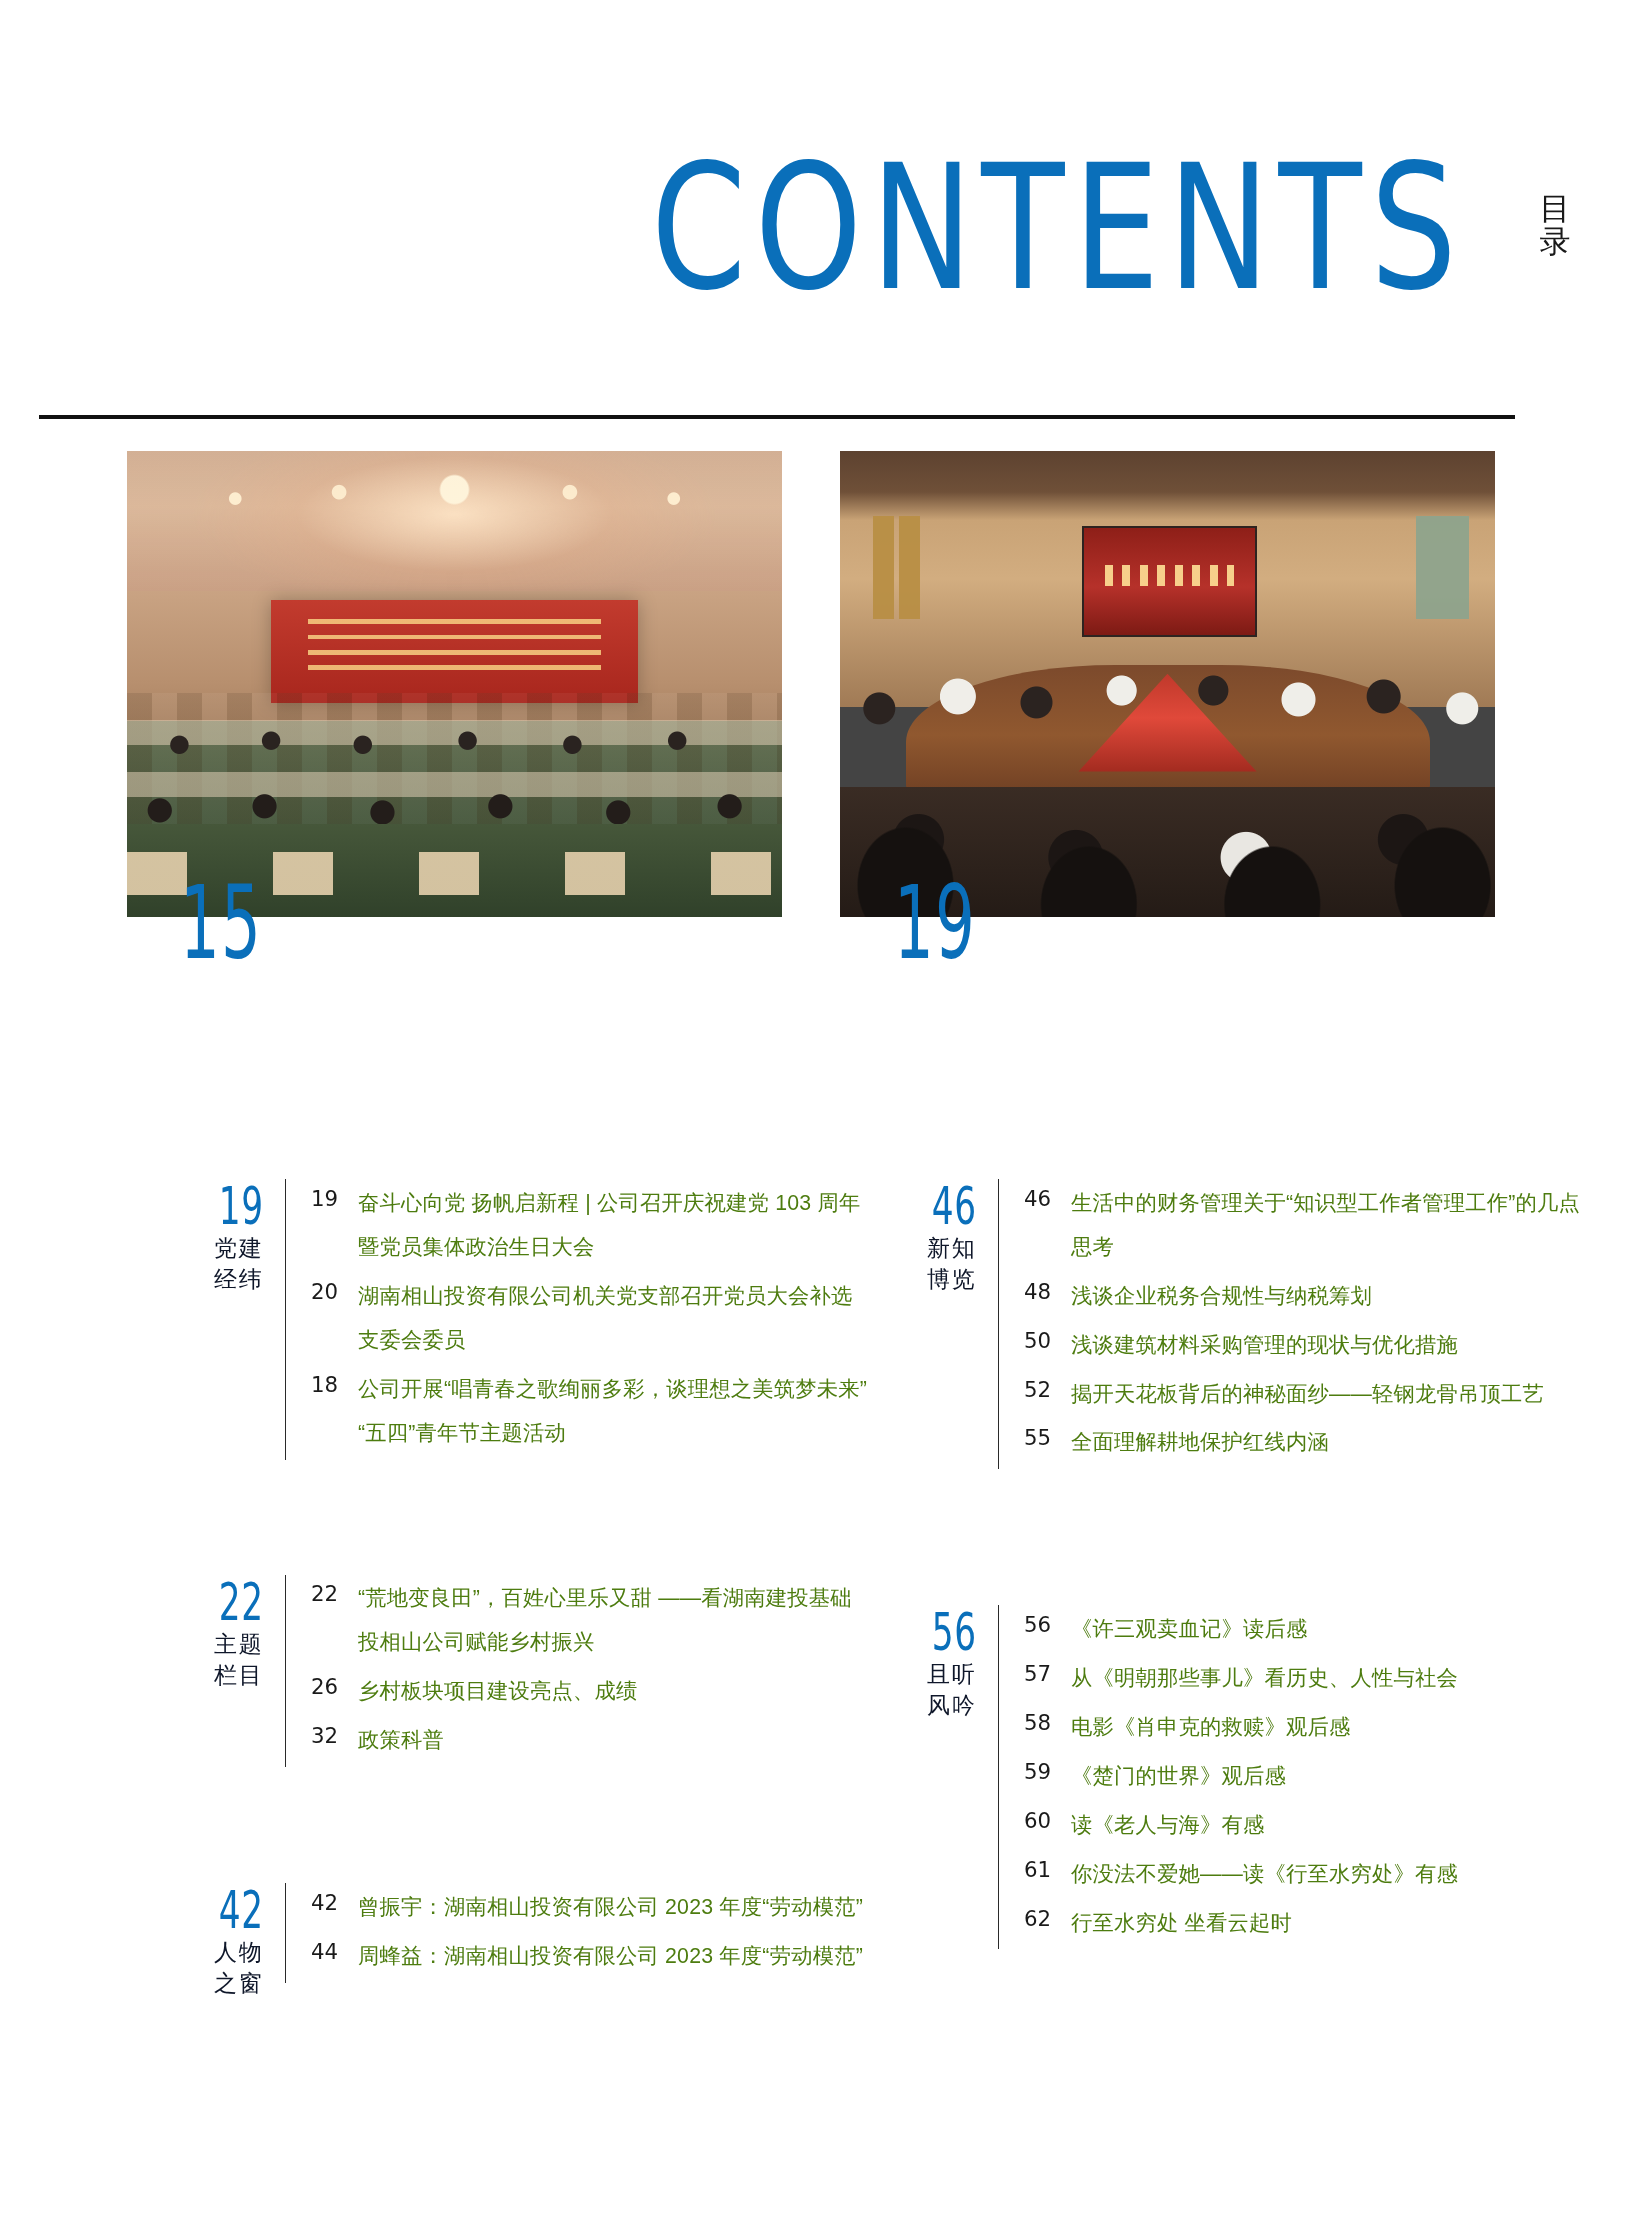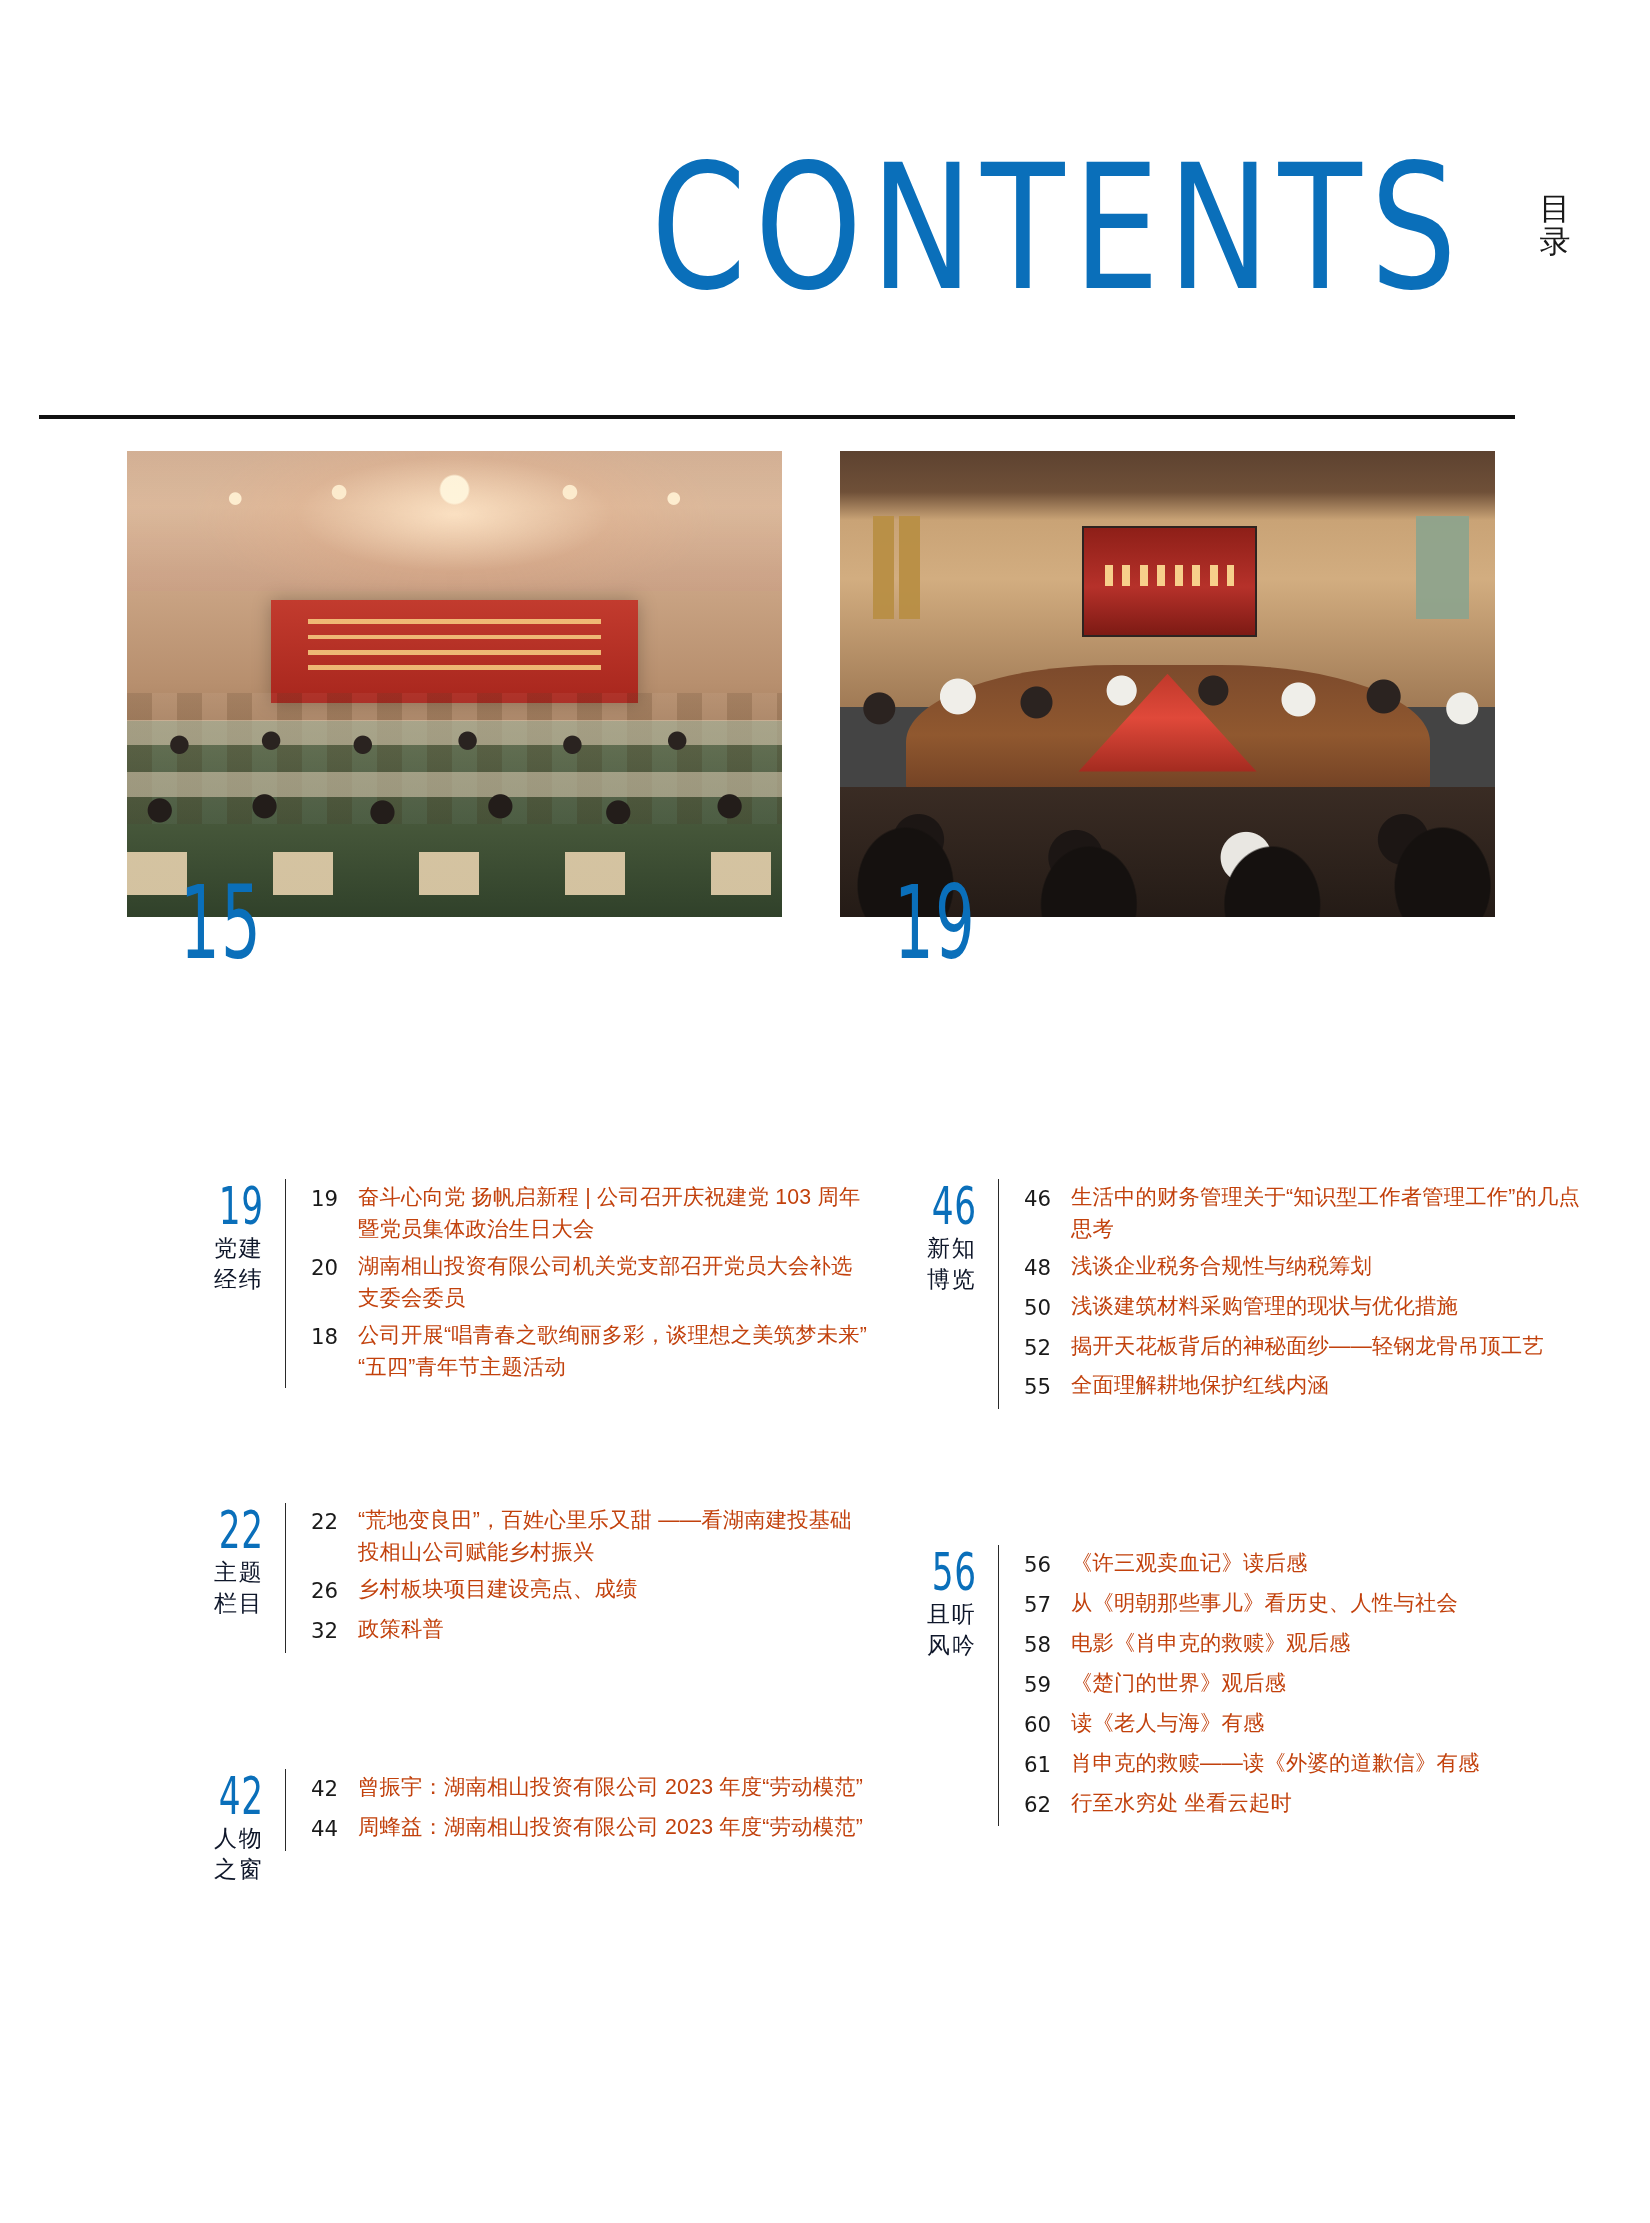--- a/index.html
+++ b/index.html
@@ -271,22 +271,22 @@
   .item-page {
     flex: 0 0 47px;
     font-family: "DejaVu Sans", sans-serif;
     font-size: 21.3px;
     line-height: 35px;
     color: #1a1a1a;
   }
   .item-title {
     flex: 1 1 auto;
     font-size: 21.3px;
-    line-height: 32px;
-    color: #c2410c;
+    line-height: 44px;
+    color: #4d7c0f;
     letter-spacing: 0.2px;
   }
 
   .sec-gap-1 { margin-top: 0; }
   .sec-gap-2 { margin-top: 115px; }
   .sec-gap-3 { margin-top: 116px; }
   .sec-gap-r2 { margin-top: 136px; justify-content: flex-end; }
 </style>
 </head>
 <body>
@@ -442,21 +442,21 @@
         <div class="item">
           <span class="item-page">59</span>
           <span class="item-title">《楚门的世界》观后感</span>
         </div>
         <div class="item">
           <span class="item-page">60</span>
           <span class="item-title">读《老人与海》有感</span>
         </div>
         <div class="item">
           <span class="item-page">61</span>
-          <span class="item-title">肖申克的救赎——读《外婆的道歉信》有感</span>
+          <span class="item-title">你没法不爱她——读《行至水穷处》有感</span>
         </div>
         <div class="item">
           <span class="item-page">62</span>
           <span class="item-title">行至水穷处 坐看云起时</span>
         </div>
       </div>
     </div>
 
   </div>
 </div>

